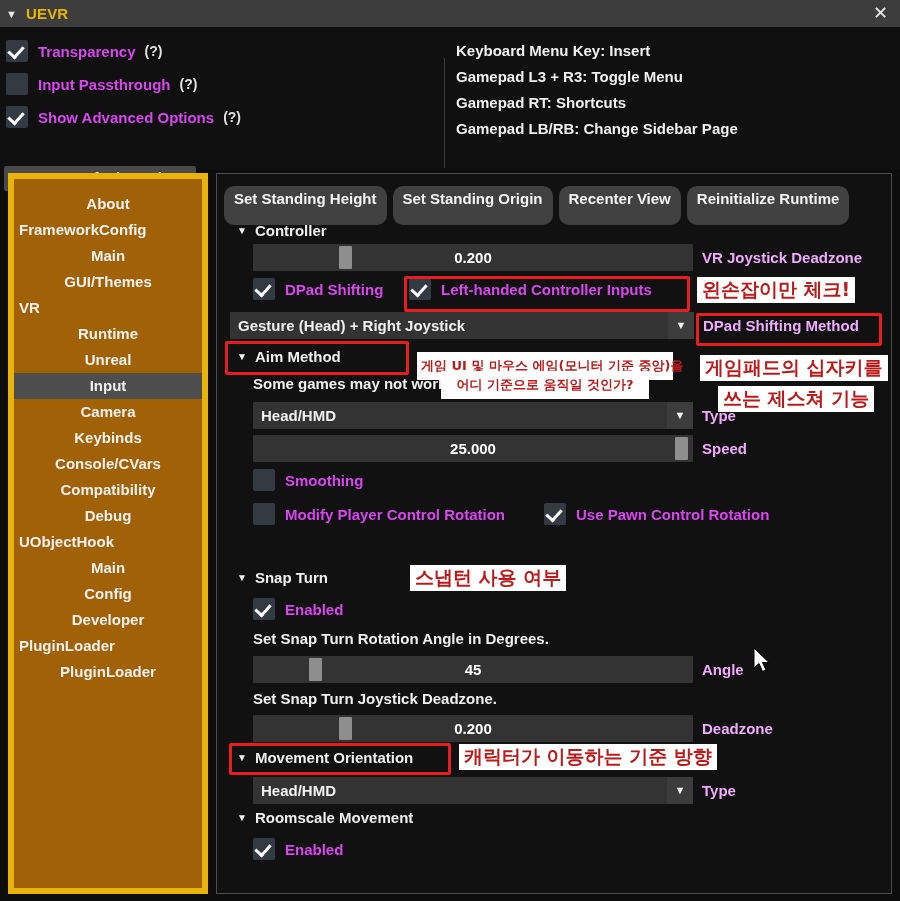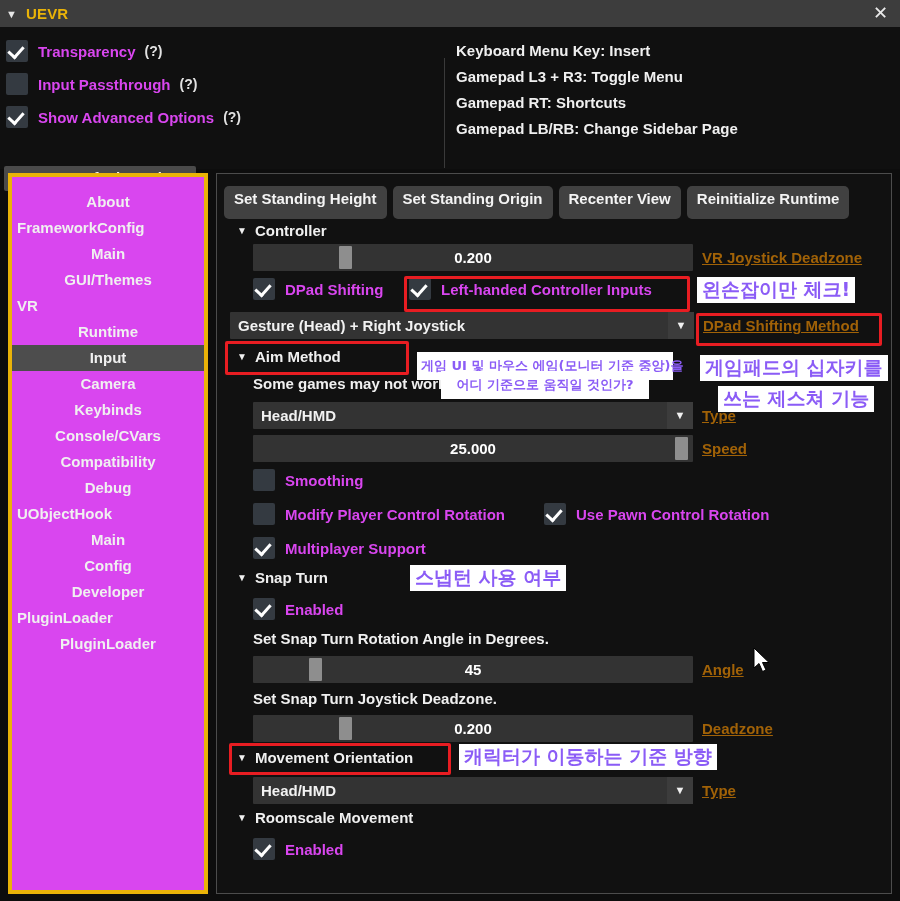--- a/index.html
+++ b/index.html
@@ -128,22 +128,22 @@
     color: #f0f0f0;
     line-height: 26px;
     white-space: nowrap;
   }
 
   
   .sidebar {
     position: absolute;
     left: 8px; top: 173px;
     width: 200px; height: 721px;
-    background: #d946ef;
-    border: 4px solid #eab308;
+    background: #a16207;
+    border: 6px solid #eab308;
     box-sizing: border-box;
     overflow: hidden;
   }
   .nav-item {
     font-size: 15px;
     font-weight: 700;
     color: #f0f0f0;
     height: 26px;
     line-height: 26px;
     text-align: center;
@@ -174,22 +174,22 @@
     position: absolute;
     left: 7px; top: 12px;
     display: flex;
     gap: 6px;
   }
   .tbtn {
     background: #414141;
     color: #f4f4f4;
     font-size: 15px;
     font-weight: 700;
-    padding: 4px 10px 12px 10px;
-    border-radius: 5px;
+    padding: 4px 10px 18px 10px;
+    border-radius: 10px;
     white-space: nowrap;
     cursor: pointer;
   }
 
   
   .row {
     position: absolute;
     display: flex;
     align-items: center;
   }
@@ -226,23 +226,22 @@
     left: 0; right: 0; top: 0;
     line-height: 27px;
     text-align: center;
     font-size: 15px;
     font-weight: 700;
     color: #ffffff;
   }
   .sidelabel {
     font-size: 15px;
     font-weight: 700;
-    color: #a16207;
-    white-space: nowrap;
-    text-decoration: underline;
+    color: #f0abfc;
+    white-space: nowrap;
   }
   .combo {
     position: relative;
     height: 27px;
     background: #333333;
     border-radius: 1px;
     cursor: pointer;
   }
   .combo .txt {
     position: absolute;
@@ -274,21 +273,21 @@
   .redbox {
     position: absolute;
     border: 3px solid #e81d22;
     border-radius: 2px;
     box-sizing: border-box;
     pointer-events: none;
   }
   .note {
     position: absolute;
     background: #ffffff;
-    color: #8b5cf6;
+    color: #b91c1c;
     font-weight: 700;
     font-family: "DejaVu Sans", "Liberation Sans", sans-serif;
     white-space: nowrap;
     box-sizing: border-box;
     line-height: 1.25;
   }
   .note.big { font-size: 19px; padding: 1px 5px; }
   .note.small { font-size: 13px; padding: 6px 4px; text-align: center; }
 
   .cursor {
@@ -342,20 +341,21 @@
   </div>
 
   <div class="sidebar">
     <div style="height:12px"></div>
     <div class="nav-item">About</div>
     <div class="nav-item group">FrameworkConfig</div>
     <div class="nav-item">Main</div>
     <div class="nav-item">GUI/Themes</div>
     <div class="nav-item group">VR</div>
     <div class="nav-item">Runtime</div>
+    <div class="nav-item">Unreal</div>
     <div class="nav-item active">Input</div>
     <div class="nav-item">Camera</div>
     <div class="nav-item">Keybinds</div>
     <div class="nav-item">Console/CVars</div>
     <div class="nav-item">Compatibility</div>
     <div class="nav-item">Debug</div>
     <div class="nav-item group">UObjectHook</div>
     <div class="nav-item">Main</div>
     <div class="nav-item">Config</div>
     <div class="nav-item">Developer</div>
@@ -432,24 +432,20 @@
 
     <div class="row" style="left:36px; top:329px;">
       <span class="cbox"></span>
       <span class="chk-label">Modify Player Control Rotation</span>
     </div>
     <div class="row" style="left:327px; top:329px;">
       <span class="cbox on"></span>
       <span class="chk-label">Use Pawn Control Rotation</span>
     </div>
 
-    <div class="row" style="left:36px; top:363px;">
-      <span class="cbox on"></span>
-      <span class="chk-label">Multiplayer Support</span>
-    </div>
 
     <div class="row" style="left:20px; top:395px;">
       <span class="tree-hdr"><span class="arr">▼</span><span>Snap Turn</span></span>
     </div>
 
     <div class="row" style="left:36px; top:424px;">
       <span class="cbox on"></span>
       <span class="chk-label">Enabled</span>
     </div>
 

